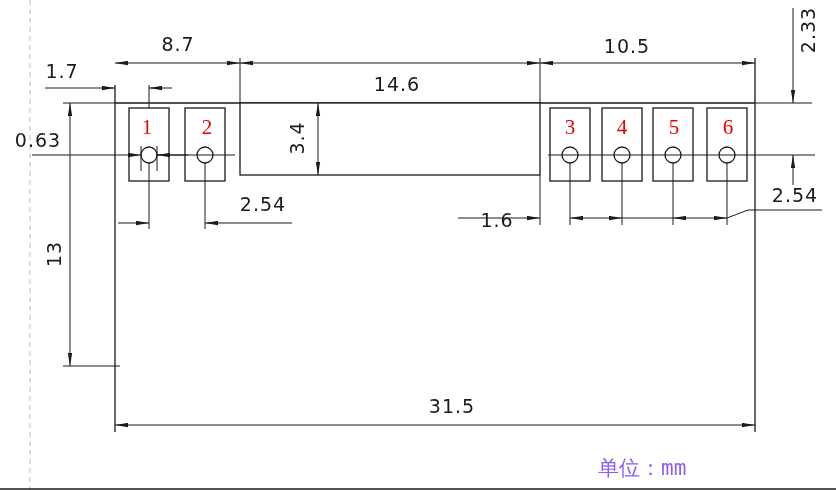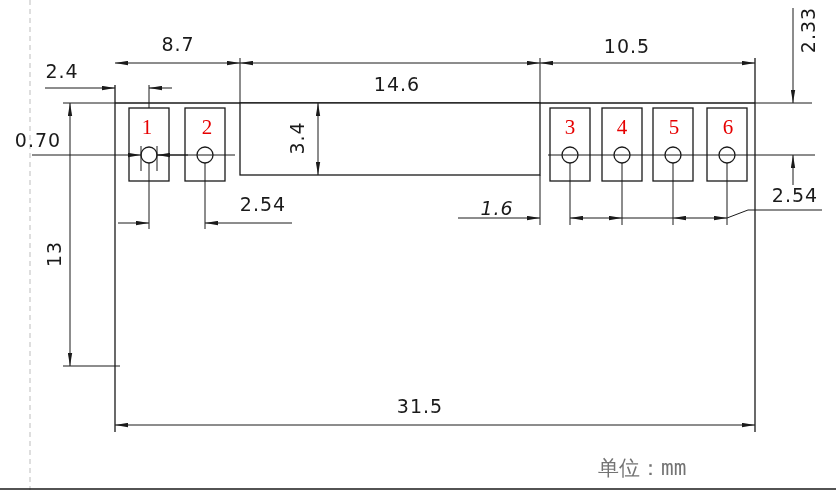--- a/index.html
+++ b/index.html
@@ -36,21 +36,21 @@
     position: absolute;
     transform: translate(-50%, -50%);
     font-family: "Liberation Serif", serif;
     font-size: 21px;
     color: var(--pad-number, #e00000);
   }
   .unit {
     position: absolute;
     transform: translate(0, -50%);
     font-size: 21px;
-    color: #737373;
+    color: #8b5cf6;
     white-space: nowrap;
   }
   .unit .mono { font-family: "DejaVu Sans Mono", monospace; }
 </style>
 </head>
 <body>
 
 <div class="canvas">
 
   <svg width="836" height="490" viewBox="0 0 836 490">
@@ -147,32 +147,32 @@
       <line class="thin" x1="622" y1="218" x2="673" y2="218"></line>
       <line class="thin" x1="673" y1="218" x2="727" y2="218" marker-start="url(#arrow)" marker-end="url(#arrow)"></line>
       <polyline class="thin" points="727,218 748,210 822,210"></polyline>
     </g>
 
     <g>
       <line class="thin" x1="115" y1="425" x2="755" y2="425" marker-start="url(#arrow)" marker-end="url(#arrow)"></line>
     </g>
   </svg>
 
-  <div class="lbl" style="left:62px;  top:71px;">2.4</div>
+  <div class="lbl" style="left:62px;  top:71px;">1.7</div>
   <div class="lbl" style="left:178px; top:44px;">8.7</div>
   <div class="lbl" style="left:397px; top:46px;margin-top:38px;">14.6</div>
   <div class="lbl" style="left:627px; top:46px;">10.5</div>
   <div class="lbl rot" style="left:808px; top:30px;">2.33</div>
-  <div class="lbl" style="left:38px;  top:140px;">0.70</div>
+  <div class="lbl" style="left:38px;  top:140px;">0.63</div>
   <div class="lbl rot" style="left:297px; top:138px;">3.4</div>
   <div class="lbl rot" style="left:54px;  top:254px;">13</div>
   <div class="lbl" style="left:263px; top:204px;">2.54</div>
-  <div class="lbl" style="left:497px; top:208px;font-style:italic;">1.6</div>
+  <div class="lbl" style="left:497px; top:220px;">1.6</div>
   <div class="lbl" style="left:795px; top:195px;">2.54</div>
-  <div class="lbl" style="left:420px; top:406px;text-align:right;">31.5</div>
+  <div class="lbl" style="left:452px; top:406px;text-align:right;">31.5</div>
 
   <div class="padnum" style="left:147px; top:127px;">1</div>
   <div class="padnum" style="left:207px; top:127px;">2</div>
   <div class="padnum" style="left:570px; top:127px;">3</div>
   <div class="padnum" style="left:622px; top:127px;">4</div>
   <div class="padnum" style="left:674px; top:127px;">5</div>
   <div class="padnum" style="left:728px; top:127px;">6</div>
 
   <div class="unit" style="left:598px; top:468px;">
     <span>单位：</span><span class="mono">mm</span>

